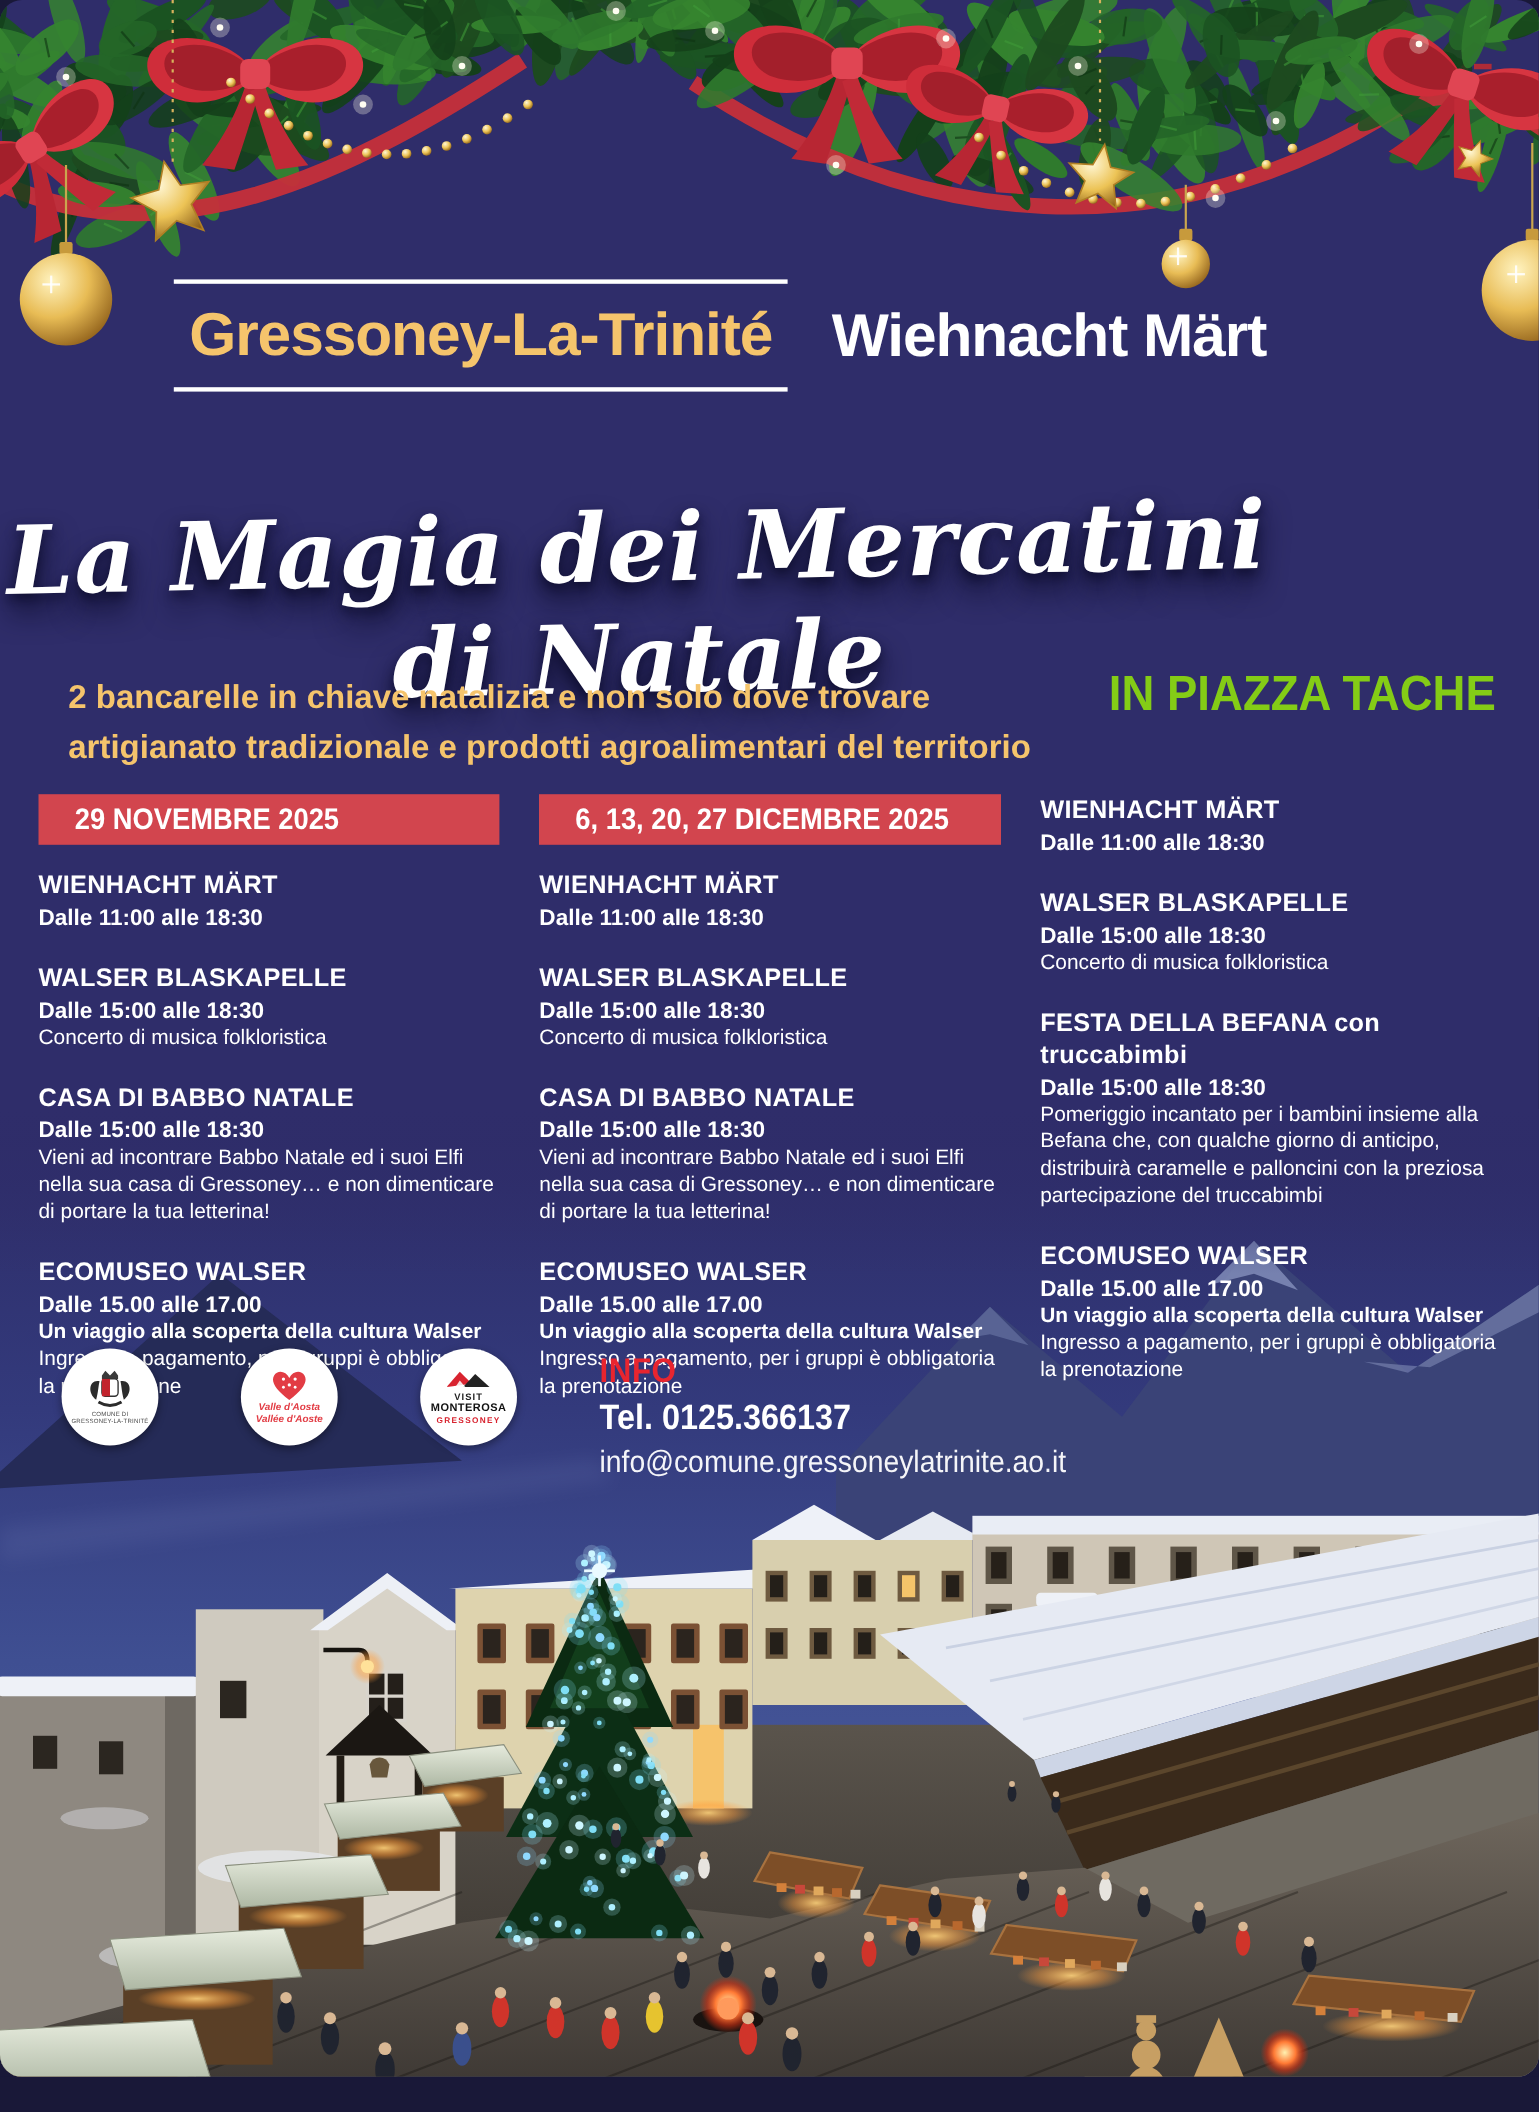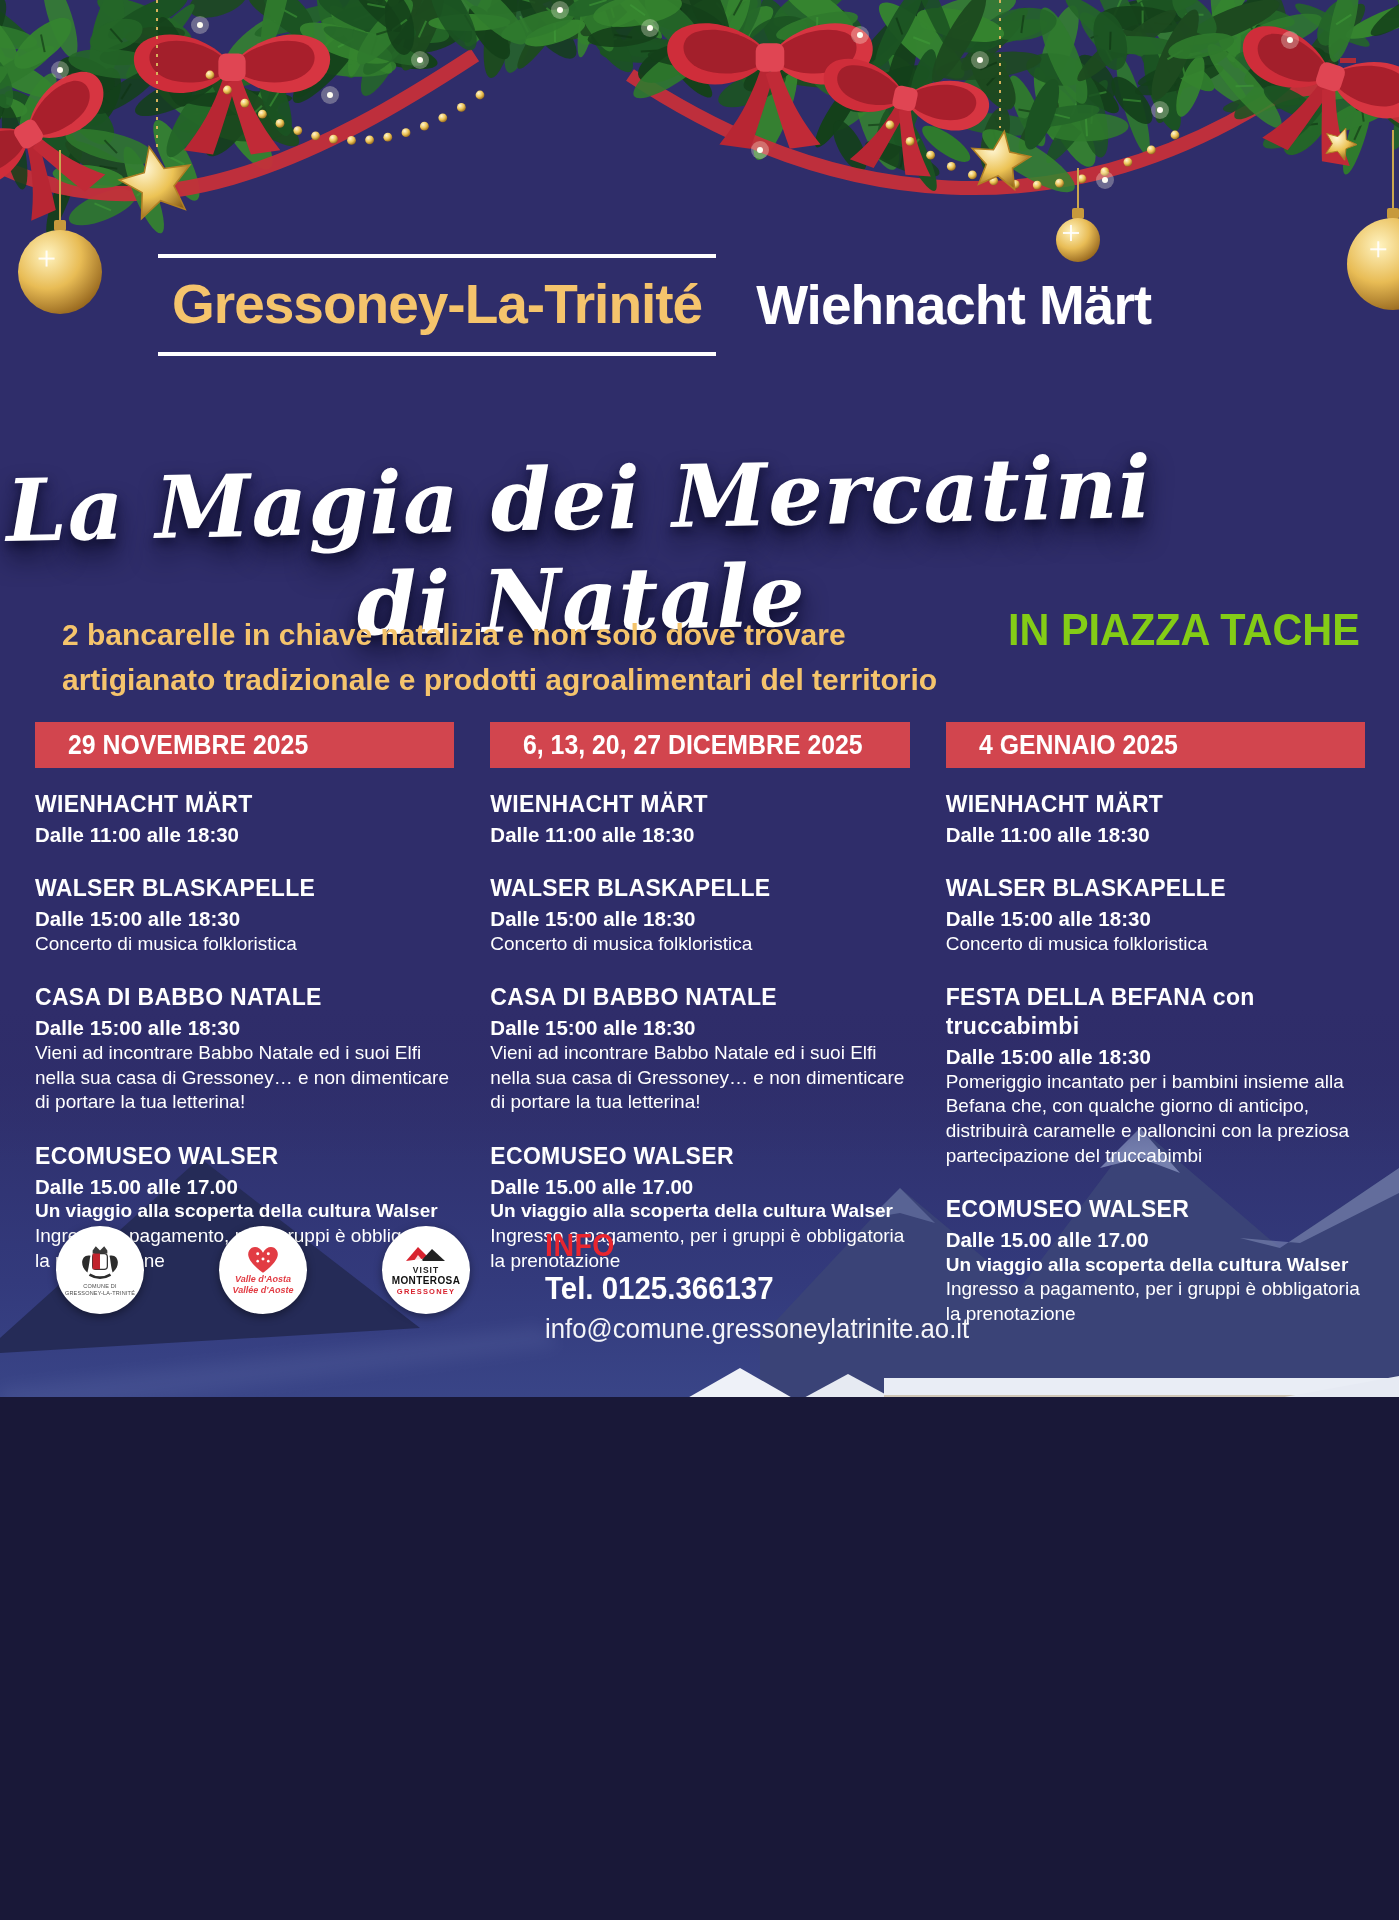--- a/index.html
+++ b/index.html
@@ -1,20 +1,20 @@
 <!DOCTYPE html>
 <html><head>
 <meta charset="utf-8">
 <style>
   html,body{margin:0;padding:0;background:#191838;}
   *{box-sizing:border-box;}
   #poster{
-    position:relative;width:1399px;height:1397px;margin:0 auto;
+    position:relative;width:1399px;height:1888px;margin:0 auto;
     background:#2f2d6a;overflow:hidden;
-    font-family:"Liberation Sans",sans-serif;color:#fff;
+    font-family:"Liberation Sans",sans-serif;color:#fff;border-radius:20px;
   }
   
   .title-row{position:absolute;top:254px;left:158px;display:flex;align-items:center;gap:40px;z-index:6;}
   .town-box{border-top:4px solid #fff;border-bottom:4px solid #fff;padding:14px 14px 16px;}
   .town{font-size:55px;font-weight:700;color:#f5c46c;letter-spacing:-1px;white-space:nowrap;}
   .event-name{font-size:55px;font-weight:700;color:#fff;letter-spacing:-1px;white-space:nowrap;}
   .script-title{
     position:absolute;top:448px;left:0;width:1160px;text-align:center;z-index:6;
     font-family:"DejaVu Serif",serif;font-style:italic;font-weight:700;
     font-size:86px;color:#fff;letter-spacing:1px;transform:rotate(-1.2deg);
@@ -656,23 +656,20 @@
       </article>
       <article class="ev">
         <div class="ev-title">ECOMUSEO WALSER</div>
         <div class="ev-time">Dalle 15.00 alle 17.00</div>
         <div class="ev-desc strong">Un viaggio alla scoperta della cultura Walser</div>
         <div class="ev-desc">Ingresso a pagamento, per i gruppi è obbligatoria la prenotazione</div>
       </article>
     </section>
 
     <section class="col">
-      <header class="datebar">
-        <span class="cond">4 GENNAIO 2025</span>
-      </header>
       <article class="ev">
         <div class="ev-title">WIENHACHT MÄRT</div>
         <div class="ev-time">Dalle 11:00 alle 18:30</div>
       </article>
       <article class="ev">
         <div class="ev-title">WALSER BLASKAPELLE</div>
         <div class="ev-time">Dalle 15:00 alle 18:30</div>
         <div class="ev-desc">Concerto di musica folkloristica</div>
       </article>
       <article class="ev">

